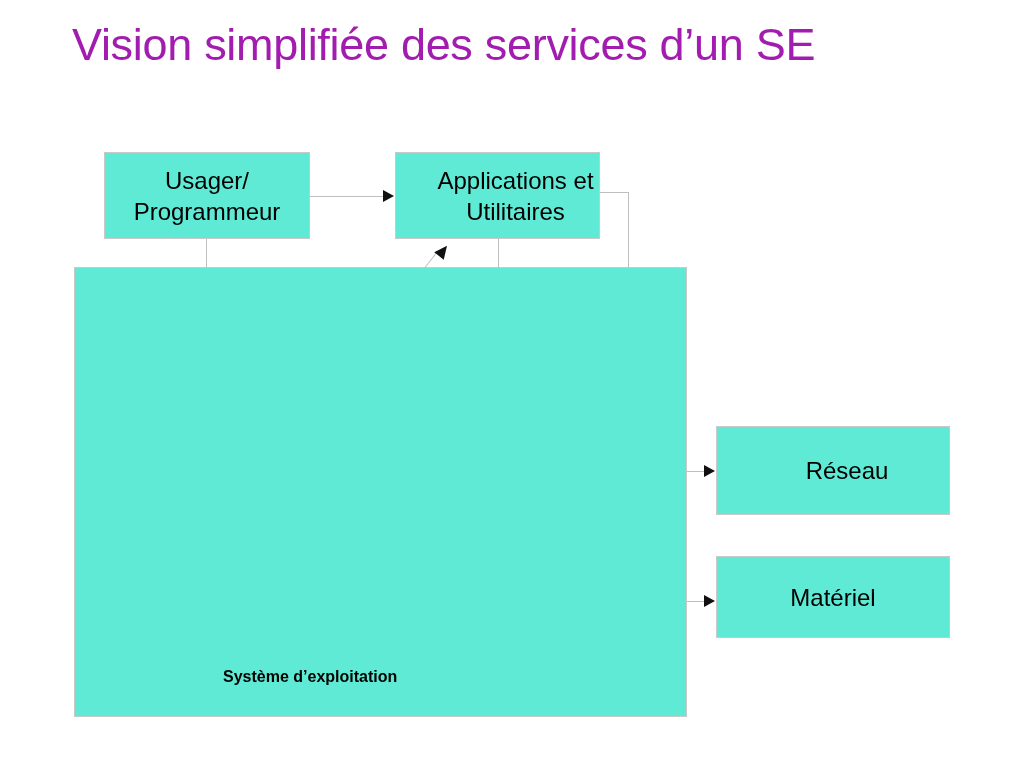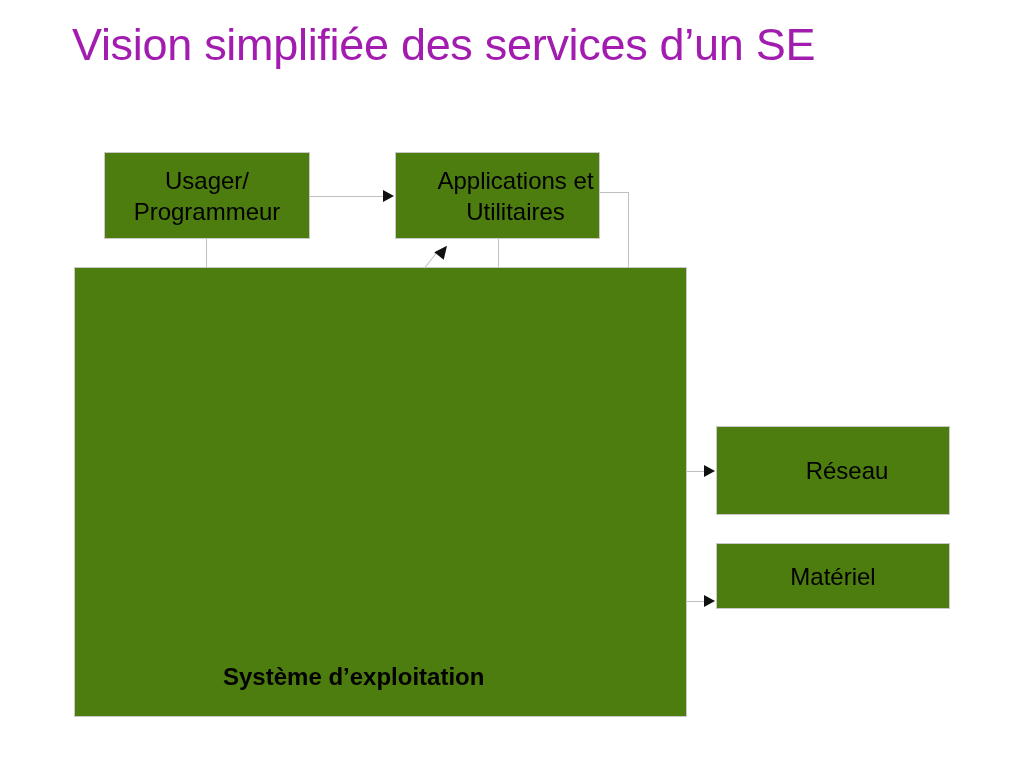--- a/index.html
+++ b/index.html
@@ -30,21 +30,21 @@
     font-weight: 400;
     color: #a21caf;
     letter-spacing: -0.3px;
     white-space: pre-line;
   }
 
   
   .dbox {
     position: absolute;
     border: 1px solid #c9c9c9;
-    background: #4d7c0f;
+    background: #5eead4;
     display: flex;
     align-items: center;
     justify-content: center;
     text-align: center;
     color: #000000;
     font-size: 24px;
     line-height: 31px;
     white-space: pre-line;
   }
 
@@ -61,32 +61,32 @@
 
   #box-os {
     left: 74px;   top: 267px;
     width: 613px; height: 450px;
     align-items: flex-end;
     justify-content: flex-start;
   }
 
   #box-os .os-label {
     font-weight: bold;
-    font-size: 24px;
+    font-size: 16px;
     padding: 0 0 24px 148px;
   }
 
   #box-reseau {
     left: 716px;  top: 426px;
     width: 234px; height: 89px; padding-left: 28px;
   }
 
   #box-materiel {
-    left: 716px;  top: 543px;
-    width: 234px; height: 66px;
+    left: 716px;  top: 556px;
+    width: 234px; height: 82px;
   }
 
   
   .hline {
     position: absolute;
     height: 1px;
     background: #bfbfbf;
   }
   .vline {
     position: absolute;

